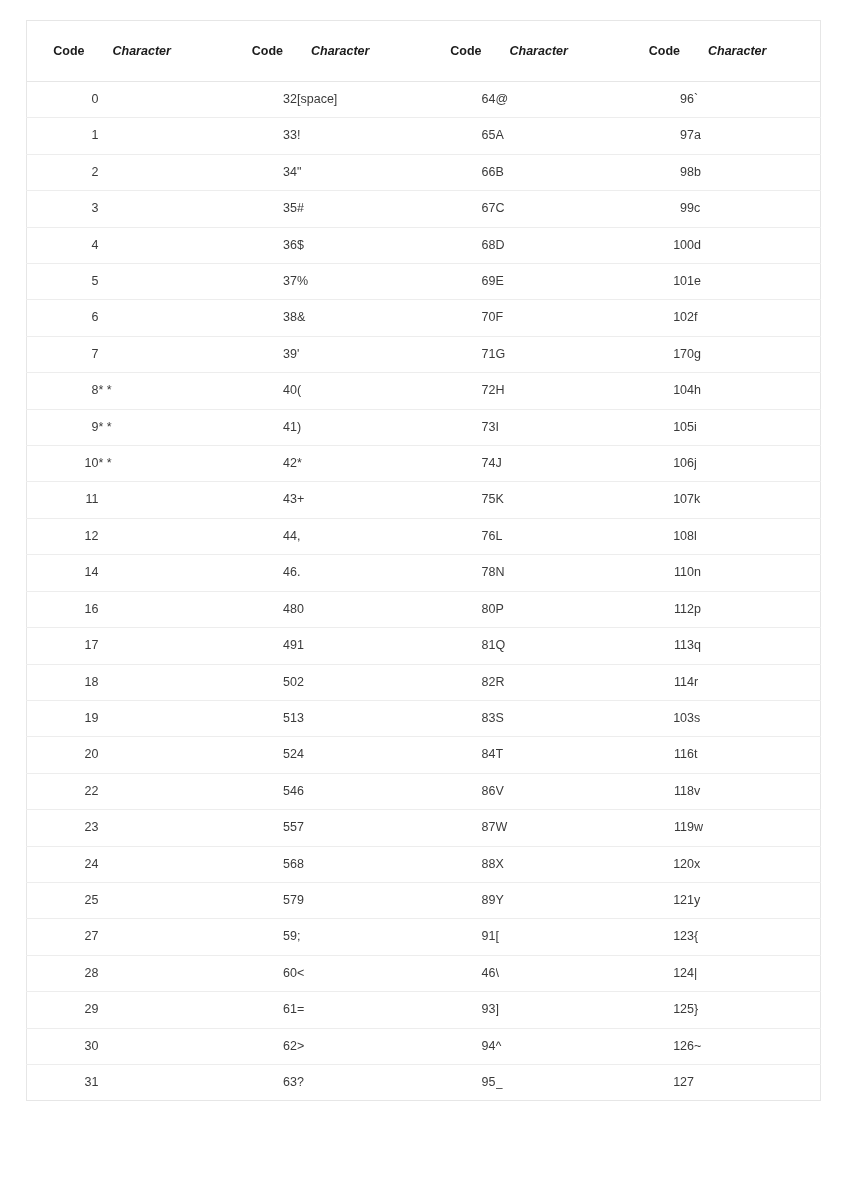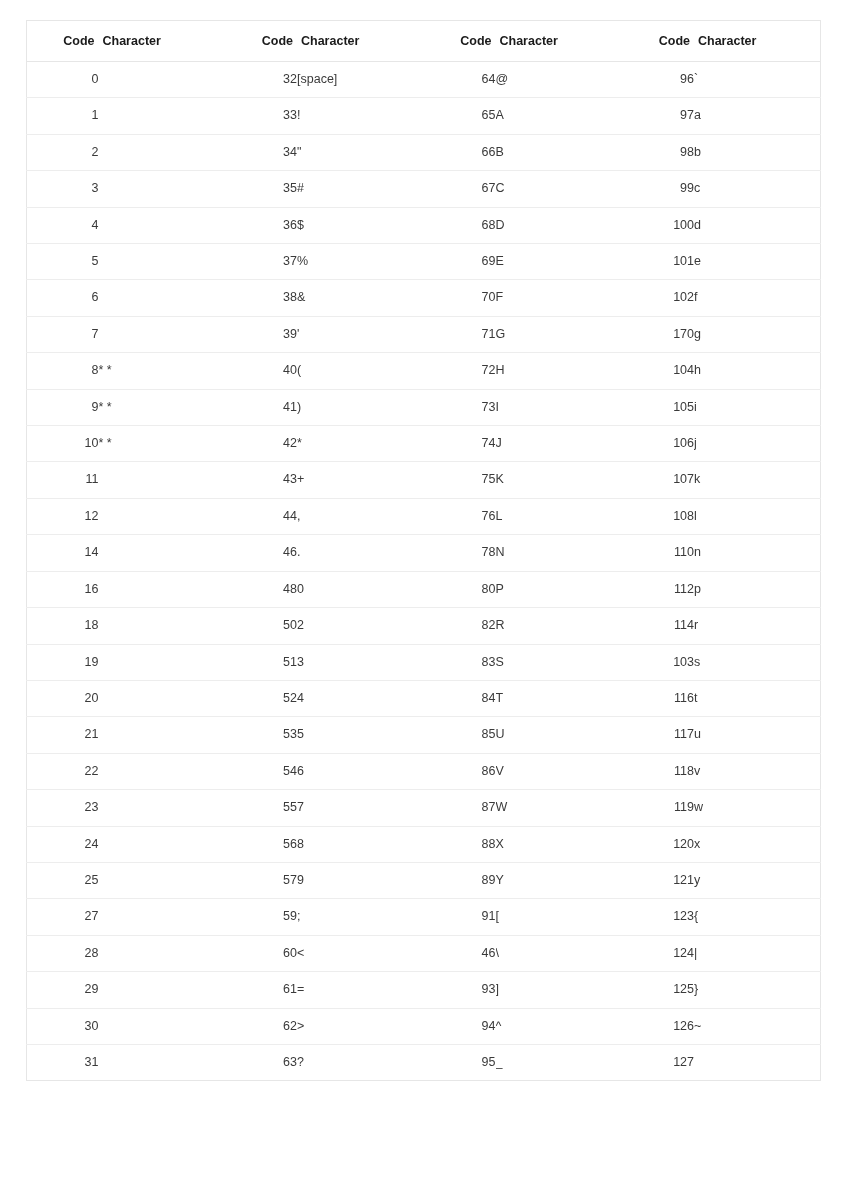--- a/index.html
+++ b/index.html
@@ -31,21 +31,21 @@
     border-right: 1px solid #e6e6e6;
     border-top: 1px solid #e6e6e6;
     border-bottom: 1px solid #e6e6e6;
     background: #ffffff;
   }
 
   table.ascii-table thead th {
     font-size: 12.5px;
     font-weight: bold;
     color: #1b1b1b;
-    padding: 4px;
+    padding: 14px;
     height: 32px;
     line-height: 32px;
     border-bottom: 1px solid #e6e6e6;
     background: #ffffff;
     vertical-align: middle;
   }
 
   table.ascii-table tbody td {
     font-size: 12.5px;
     font-weight: normal;
@@ -71,21 +71,21 @@
   .cell-code {
     text-align: right;
     padding-right: 11px;
   }
   .cell-char {
     text-align: left;
     padding-left: 11px;
   }
 
   th.cell-code { text-align: right; padding-right: 11px; }
-  th.cell-char { text-align: left; padding-left: 11px; }
+  th.cell-char { text-align: left; padding-left: 11px; font-style: italic; }
 </style>
 </head>
 <body>
 
 <div id="ascii-table-wrap">
   <table class="ascii-table">
     <colgroup>
       <col class="code-col">
         <col class="char-col">
       <col class="code-col">
@@ -252,20 +252,30 @@
           <td class="cell-code">16</td>
           <td class="cell-char"></td>
           <td class="cell-code">48</td>
           <td class="cell-char">0</td>
           <td class="cell-code">80</td>
           <td class="cell-char">P</td>
           <td class="cell-code">112</td>
           <td class="cell-char">p</td>
         </tr>
         <tr>
+          <td class="cell-code">17</td>
+          <td class="cell-char"></td>
+          <td class="cell-code">49</td>
+          <td class="cell-char">1</td>
+          <td class="cell-code">81</td>
+          <td class="cell-char">Q</td>
+          <td class="cell-code">113</td>
+          <td class="cell-char">q</td>
+        </tr>
+        <tr>
           <td class="cell-code">18</td>
           <td class="cell-char"></td>
           <td class="cell-code">50</td>
           <td class="cell-char">2</td>
           <td class="cell-code">82</td>
           <td class="cell-char">R</td>
           <td class="cell-code">114</td>
           <td class="cell-char">r</td>
         </tr>
         <tr>
@@ -282,30 +292,20 @@
           <td class="cell-code">20</td>
           <td class="cell-char"></td>
           <td class="cell-code">52</td>
           <td class="cell-char">4</td>
           <td class="cell-code">84</td>
           <td class="cell-char">T</td>
           <td class="cell-code">116</td>
           <td class="cell-char">t</td>
         </tr>
         <tr>
-          <td class="cell-code">21</td>
-          <td class="cell-char"></td>
-          <td class="cell-code">53</td>
-          <td class="cell-char">5</td>
-          <td class="cell-code">85</td>
-          <td class="cell-char">U</td>
-          <td class="cell-code">117</td>
-          <td class="cell-char">u</td>
-        </tr>
-        <tr>
           <td class="cell-code">22</td>
           <td class="cell-char"></td>
           <td class="cell-code">54</td>
           <td class="cell-char">6</td>
           <td class="cell-code">86</td>
           <td class="cell-char">V</td>
           <td class="cell-code">118</td>
           <td class="cell-char">v</td>
         </tr>
         <tr>

